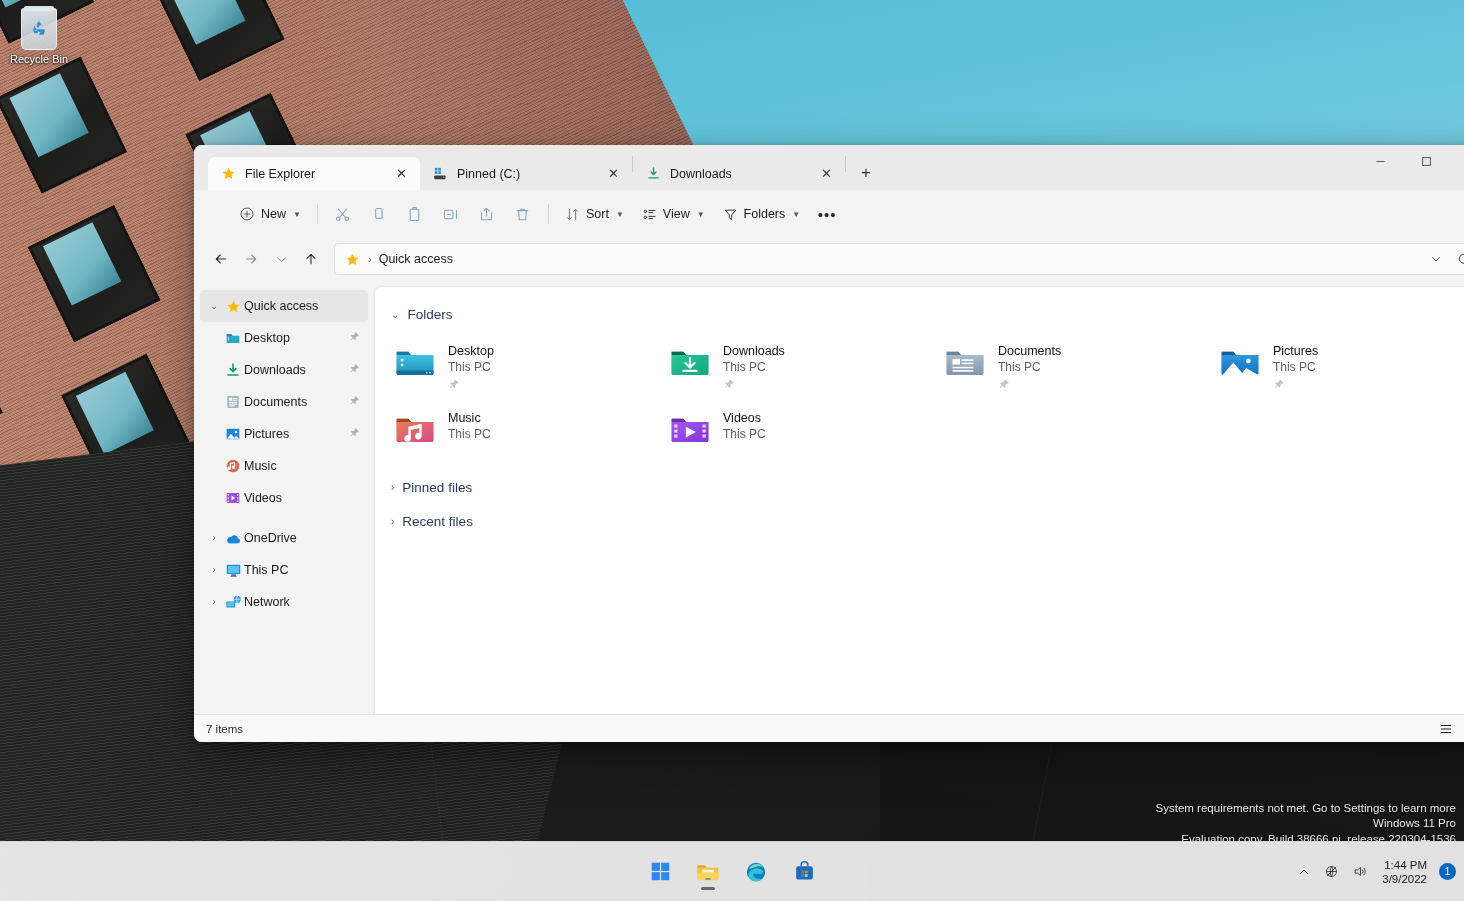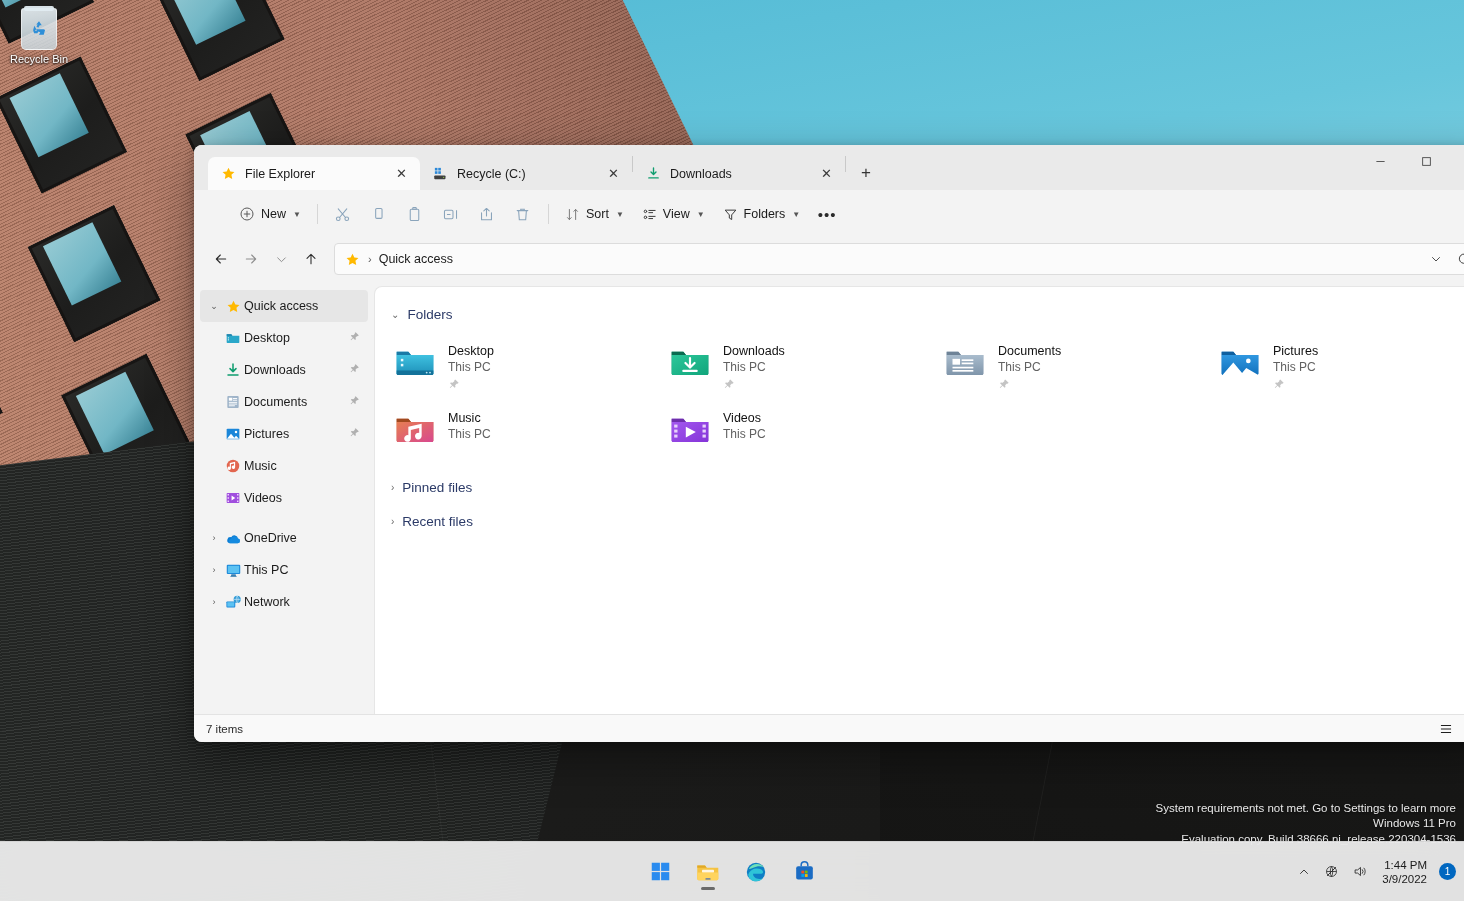--- a/index.html
+++ b/index.html
@@ -368,21 +368,21 @@
         <span class="ico">
           <svg width="15" height="15" viewBox="0 0 24 24">
             <rect x="3" y="3" width="4.2" height="4.2" fill="#2b88d8"></rect>
             <rect x="8.4" y="3" width="4.2" height="4.2" fill="#2b88d8"></rect>
             <rect x="3" y="8.4" width="4.2" height="4.2" fill="#2b88d8"></rect>
             <rect x="8.4" y="8.4" width="4.2" height="4.2" fill="#2b88d8"></rect>
             <rect x="2" y="15" width="18" height="6" rx="1.4" fill="#3f3f3f"></rect>
             <circle cx="17" cy="18" r="1" fill="#9ad14b"></circle>
           </svg>
         </span>
-        <span class="tab-title">Recycle (C:)</span>
+        <span class="tab-title">Pinned (C:)</span>
         <span class="tab-close">✕</span>
       </div>
       <div class="tab-sep"></div>
 
       <div class="tab" style="width:212px">
         <span class="ico">
           <svg width="15" height="15" viewBox="0 0 24 24">
             <path d="M12 3v9M8 9.5l4 4 4-4" stroke="#0f9d6f" stroke-width="2.2" fill="none" stroke-linecap="round" stroke-linejoin="round"></path>
             <path d="M4.5 19h15" stroke="#0f9d6f" stroke-width="2.2" stroke-linecap="round"></path>
           </svg>

